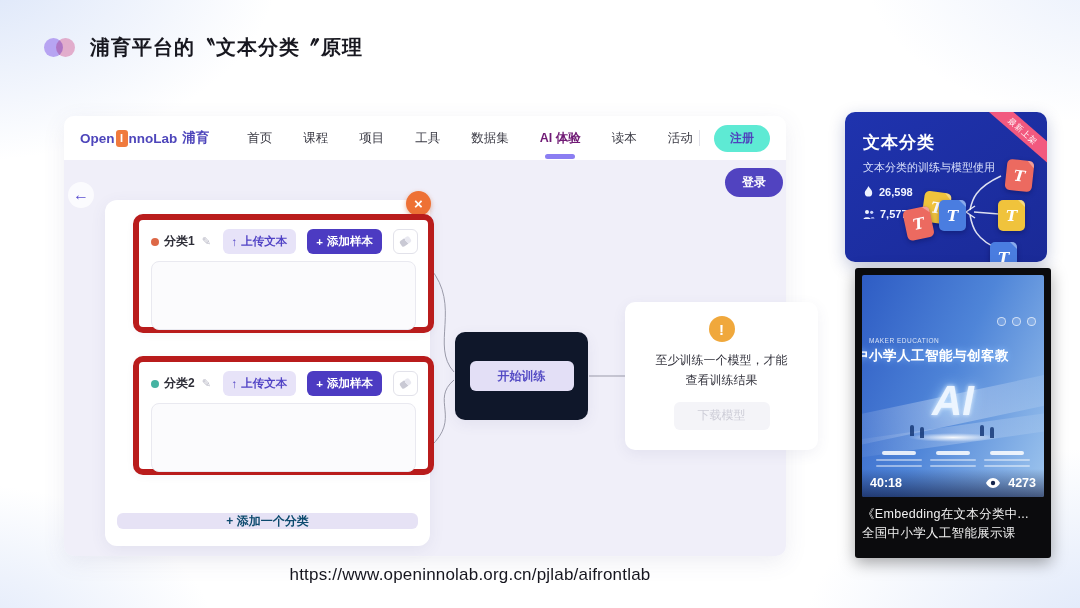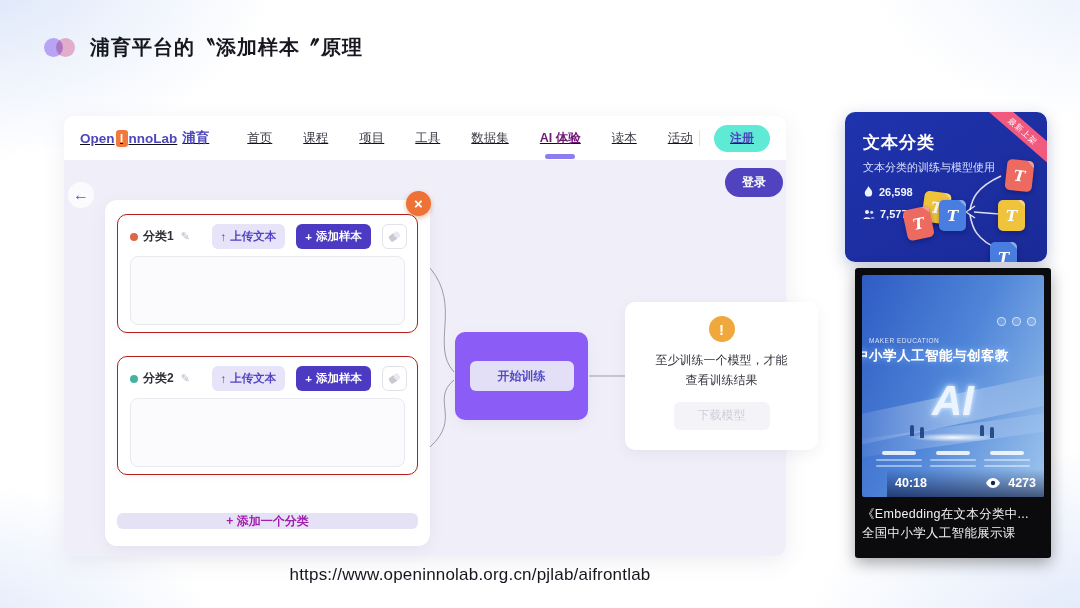--- a/index.html
+++ b/index.html
@@ -17,21 +17,21 @@
   }
   
   .title-row { position:absolute; left:44px; top:34px; display:flex; align-items:center; }
   .logo-dots { position:relative; width:34px; height:20px; }
   .logo-dots .d1,.logo-dots .d2 { position:absolute; width:19px; height:19px; border-radius:50%; top:0; }
   .logo-dots .d1 { left:0; background:#b7a4f2; }
   .logo-dots .d2 { left:12px; background:#f2aeca; mix-blend-mode:multiply; opacity:.9; }
   .slide-title { margin-left:12px; font-size:20px; font-weight:bold; letter-spacing:1px; color:#17171f; }
   
   .shot { position:absolute; left:64px; top:116px; width:722px; height:440px;
-          border-radius:10px; box-shadow:0 6px 22px rgba(90,90,140,.10);text-decoration:underline; }
+          border-radius:10px; box-shadow:0 6px 22px rgba(90,90,140,.10); }
   .nav { height:44px; background:#fff; border-radius:10px 10px 0 0; display:flex; align-items:center; padding:0 16px; }
   .brand { display:flex; align-items:center; font-weight:bold; font-size:13.5px; color:#4e46bb; white-space:nowrap; }
   .brand .iblock { display:inline-flex; align-items:center; justify-content:center; width:12px; height:17px;
                    background:#f07a3d; color:#fff; border-radius:3px; margin:0 1px; font-size:11px; }
   .brand .cn { margin-left:5px; }
   .nav-links { display:flex; gap:31px; margin-left:38px; }
   .nav-item { position:relative; font-size:12.5px; color:#3a3a44; cursor:pointer; white-space:nowrap; }
   .nav-item.active { font-weight:bold; color:#701a75; }
   .nav-item.active::after { content:""; position:absolute; left:50%; transform:translateX(-50%);
                             top:24px; width:30px; height:5px; border-radius:3px; background:#8b7ef2; }
@@ -44,41 +44,41 @@
               background:rgba(255,255,255,.75); color:#5b4fd0; font-size:16px; display:flex;
               align-items:center; justify-content:center; cursor:pointer; }
   .login-btn { position:absolute; right:3px; top:8px; background:#5143c0; color:#fff; font-size:12px;
                font-weight:bold; padding:6px 17px; border-radius:15px; border:none; cursor:pointer; }
   
   .left-panel { position:absolute; left:41px; top:40px; width:325px; height:346px; background:#fff;
                 border-radius:12px; box-shadow:0 4px 16px rgba(80,80,130,.08); }
   .close-btn { position:absolute; right:-1px; top:-9px; width:25px; height:25px; border-radius:50%;
                background:#ee7135; color:#fff; font-size:15px; font-weight:bold; display:flex;
                align-items:center; justify-content:center; cursor:pointer; box-shadow:0 2px 5px rgba(200,80,20,.4); }
-  .cat-card { position:absolute; left:12px; width:301px; height:119px; background:#fff;
-              border:1px solid #b91c1c; border-radius:10px; box-shadow:0 2px 8px rgba(40,40,90,.04); }
+  .cat-card { position:absolute; left:28px; width:301px; height:119px; background:#fff;
+              border:6px solid #b91c1c; border-radius:10px; box-shadow:0 2px 8px rgba(40,40,90,.04); }
   .cat-card.c1 { top:14px; } .cat-card.c2 { top:156px; }
   .cat-head { display:flex; align-items:center; gap:5px; padding:9px 10px 7px 12px; }
   .dot { width:8px; height:8px; border-radius:50%; flex:0 0 auto; }
   .cat-name { font-size:12px; font-weight:bold; color:#2e2e38; }
   .edit-ic { font-size:11px; color:#b9b9c6; margin-left:2px; cursor:pointer; }
   .cat-head .spacer { margin-left:auto; }
   .btn-upload { height:25px; padding:0 9px; border:none; border-radius:6px; background:#e7e3f8; color:#5143c5;
                 font-size:11.5px; font-weight:bold; display:flex; align-items:center; gap:4px; cursor:pointer; }
   .btn-add { height:25px; padding:0 9px; border:none; border-radius:6px; background:#4c3bc2; color:#fff;
              font-size:11.5px; font-weight:bold; display:flex; align-items:center; gap:4px; cursor:pointer; margin-left:6px; }
   .btn-erase { width:25px; height:25px; border:1px solid #e2e2ea; border-radius:6px; background:#fff;
                margin-left:6px; cursor:pointer; display:flex; align-items:center; justify-content:center; }
   .erase-shape { width:11px; height:7px; border-radius:2px; transform:rotate(-35deg);
                  background:linear-gradient(90deg,#c9c9d4 55%,#e8e8f0 55%); }
   .sample-area { margin:0 12px; height:69px; background:#fbfbfd; border:1px solid #e9e9f0; border-radius:8px; }
   .add-cat-btn { position:absolute; left:12px; top:313px; width:301px; height:16px; border:none; border-radius:6px;
-                 background:#e6e2f5; color:#a21caf; font-size:12px; font-weight:bold; cursor:pointer; }
-  
-  .train-card { position:absolute; left:391px; top:172px; width:133px; height:88px; background:#8b5cf6;
+                 background:#e6e2f5; color:#0c4a6e; font-size:12px; font-weight:bold; cursor:pointer; }
+  
+  .train-card { position:absolute; left:391px; top:172px; width:133px; height:88px; background:#0f172a;
                 border-radius:10px; box-shadow:0 4px 14px rgba(80,80,130,.08); display:flex;
                 align-items:center; justify-content:center; }
   .train-btn { width:104px; height:30px; border:none; border-radius:6px; background:#e3dff6;
                color:#544bc4; font-size:12px; font-weight:bold; cursor:pointer; }
   .result-card { position:absolute; left:561px; top:142px; width:193px; height:148px; background:#fff;
                  border-radius:10px; box-shadow:0 4px 14px rgba(80,80,130,.08);
                  display:flex; flex-direction:column; align-items:center; padding-top:14px; }
   .warn-ic { width:26px; height:26px; border-radius:50%; background:#f0a83c; color:#fff; font-weight:bold;
              font-size:15px; display:flex; align-items:center; justify-content:center; }
   .warn-text { margin-top:9px; font-size:12px; color:#33333d; text-align:center; line-height:1.65; }
@@ -120,38 +120,38 @@
   .thumb-ai { position:absolute; left:0; right:0; top:102px; text-align:center; font-size:42px; font-weight:bold;
               font-style:italic; color:#ecf5ff; text-shadow:0 0 14px rgba(170,215,255,.95), 0 0 4px #fff; }
   .thumb-glow { position:absolute; left:46px; top:158px; width:90px; height:9px; border-radius:50%;
                 background:radial-gradient(ellipse, rgba(255,255,255,.95), rgba(255,255,255,0) 70%); }
   .fig { position:absolute; width:4px; height:11px; background:#173a78; border-radius:2px 2px 0 0; top:150px; opacity:.85; }
   .cols { position:absolute; left:0; right:0; top:176px; display:flex; justify-content:space-around; padding:0 10px; }
   .col { display:flex; flex-direction:column; gap:3.5px; align-items:center; }
   .col .h { width:34px; height:4px; background:rgba(255,255,255,.85); border-radius:2px; }
   .col .l { width:46px; height:2.5px; background:rgba(255,255,255,.45); border-radius:2px; }
   .thumb-bar { position:absolute; left:0; right:0; bottom:0; height:28px; display:flex; align-items:center;
-               justify-content:space-between; padding:0 8px; background:linear-gradient(180deg, rgba(10,20,60,0), rgba(8,14,50,.6));margin-left:25px; }
+               justify-content:space-between; padding:0 8px; background:linear-gradient(180deg, rgba(10,20,60,0), rgba(8,14,50,.6)); }
   .dur { font-size:12.5px; font-weight:bold; color:#fff; }
   .views { display:flex; align-items:center; gap:8px; font-size:12.5px; font-weight:bold; color:#fff; }
   .caption { margin-top:8px; font-size:12.5px; color:#f2f2f2; line-height:1.5; letter-spacing:.3px; }
   
   .url-line { position:absolute; left:190px; top:565px; width:560px; text-align:center;
               font-size:17px; color:#16161f; letter-spacing:.2px; }
   svg { display:block; }
 </style>
 </head>
 <body>
 
 <div class="title-row">
   <div class="logo-dots">
     <span class="d1"></span>
       <span class="d2"></span>
   </div>
-  <div class="slide-title">浦育平台的〝添加样本〞原理</div>
+  <div class="slide-title">浦育平台的〝文本分类〞原理</div>
 </div>
 
 <div class="shot">
   <div class="nav">
     <div class="brand">
       <span>Open</span>
         <span class="iblock">I</span>
         <span>nnoLab</span>
         <span class="cn">浦育</span>
     </div>

